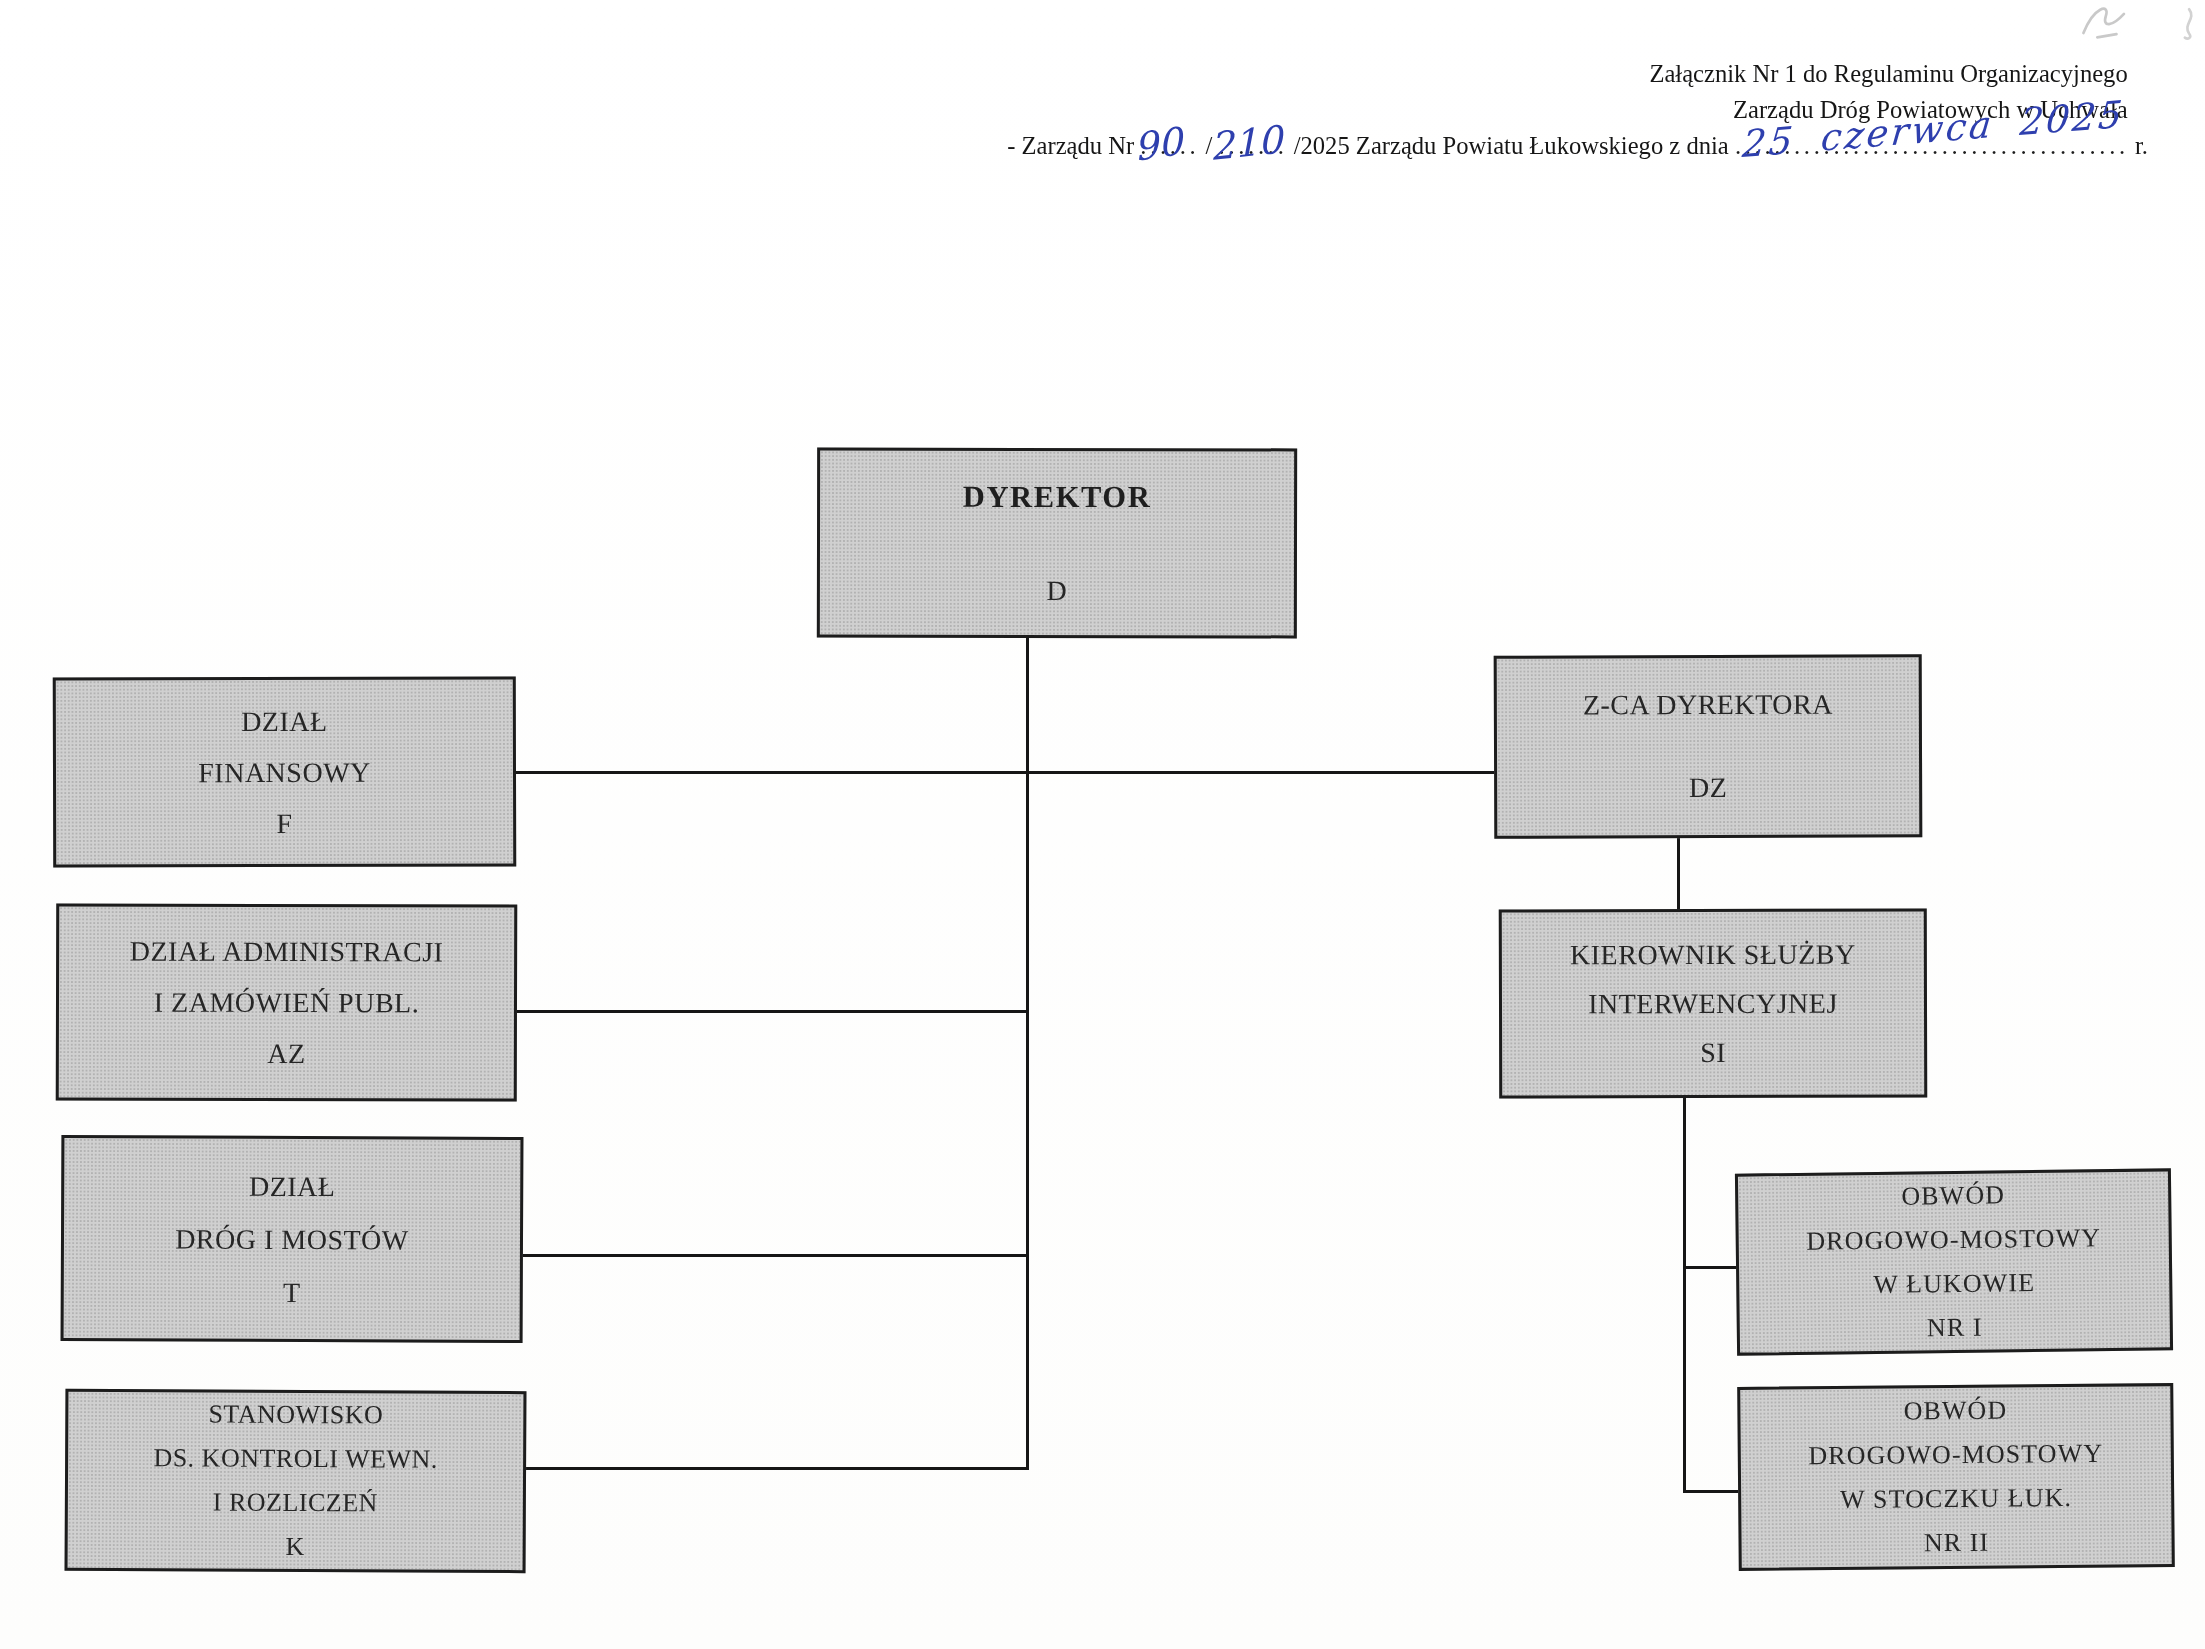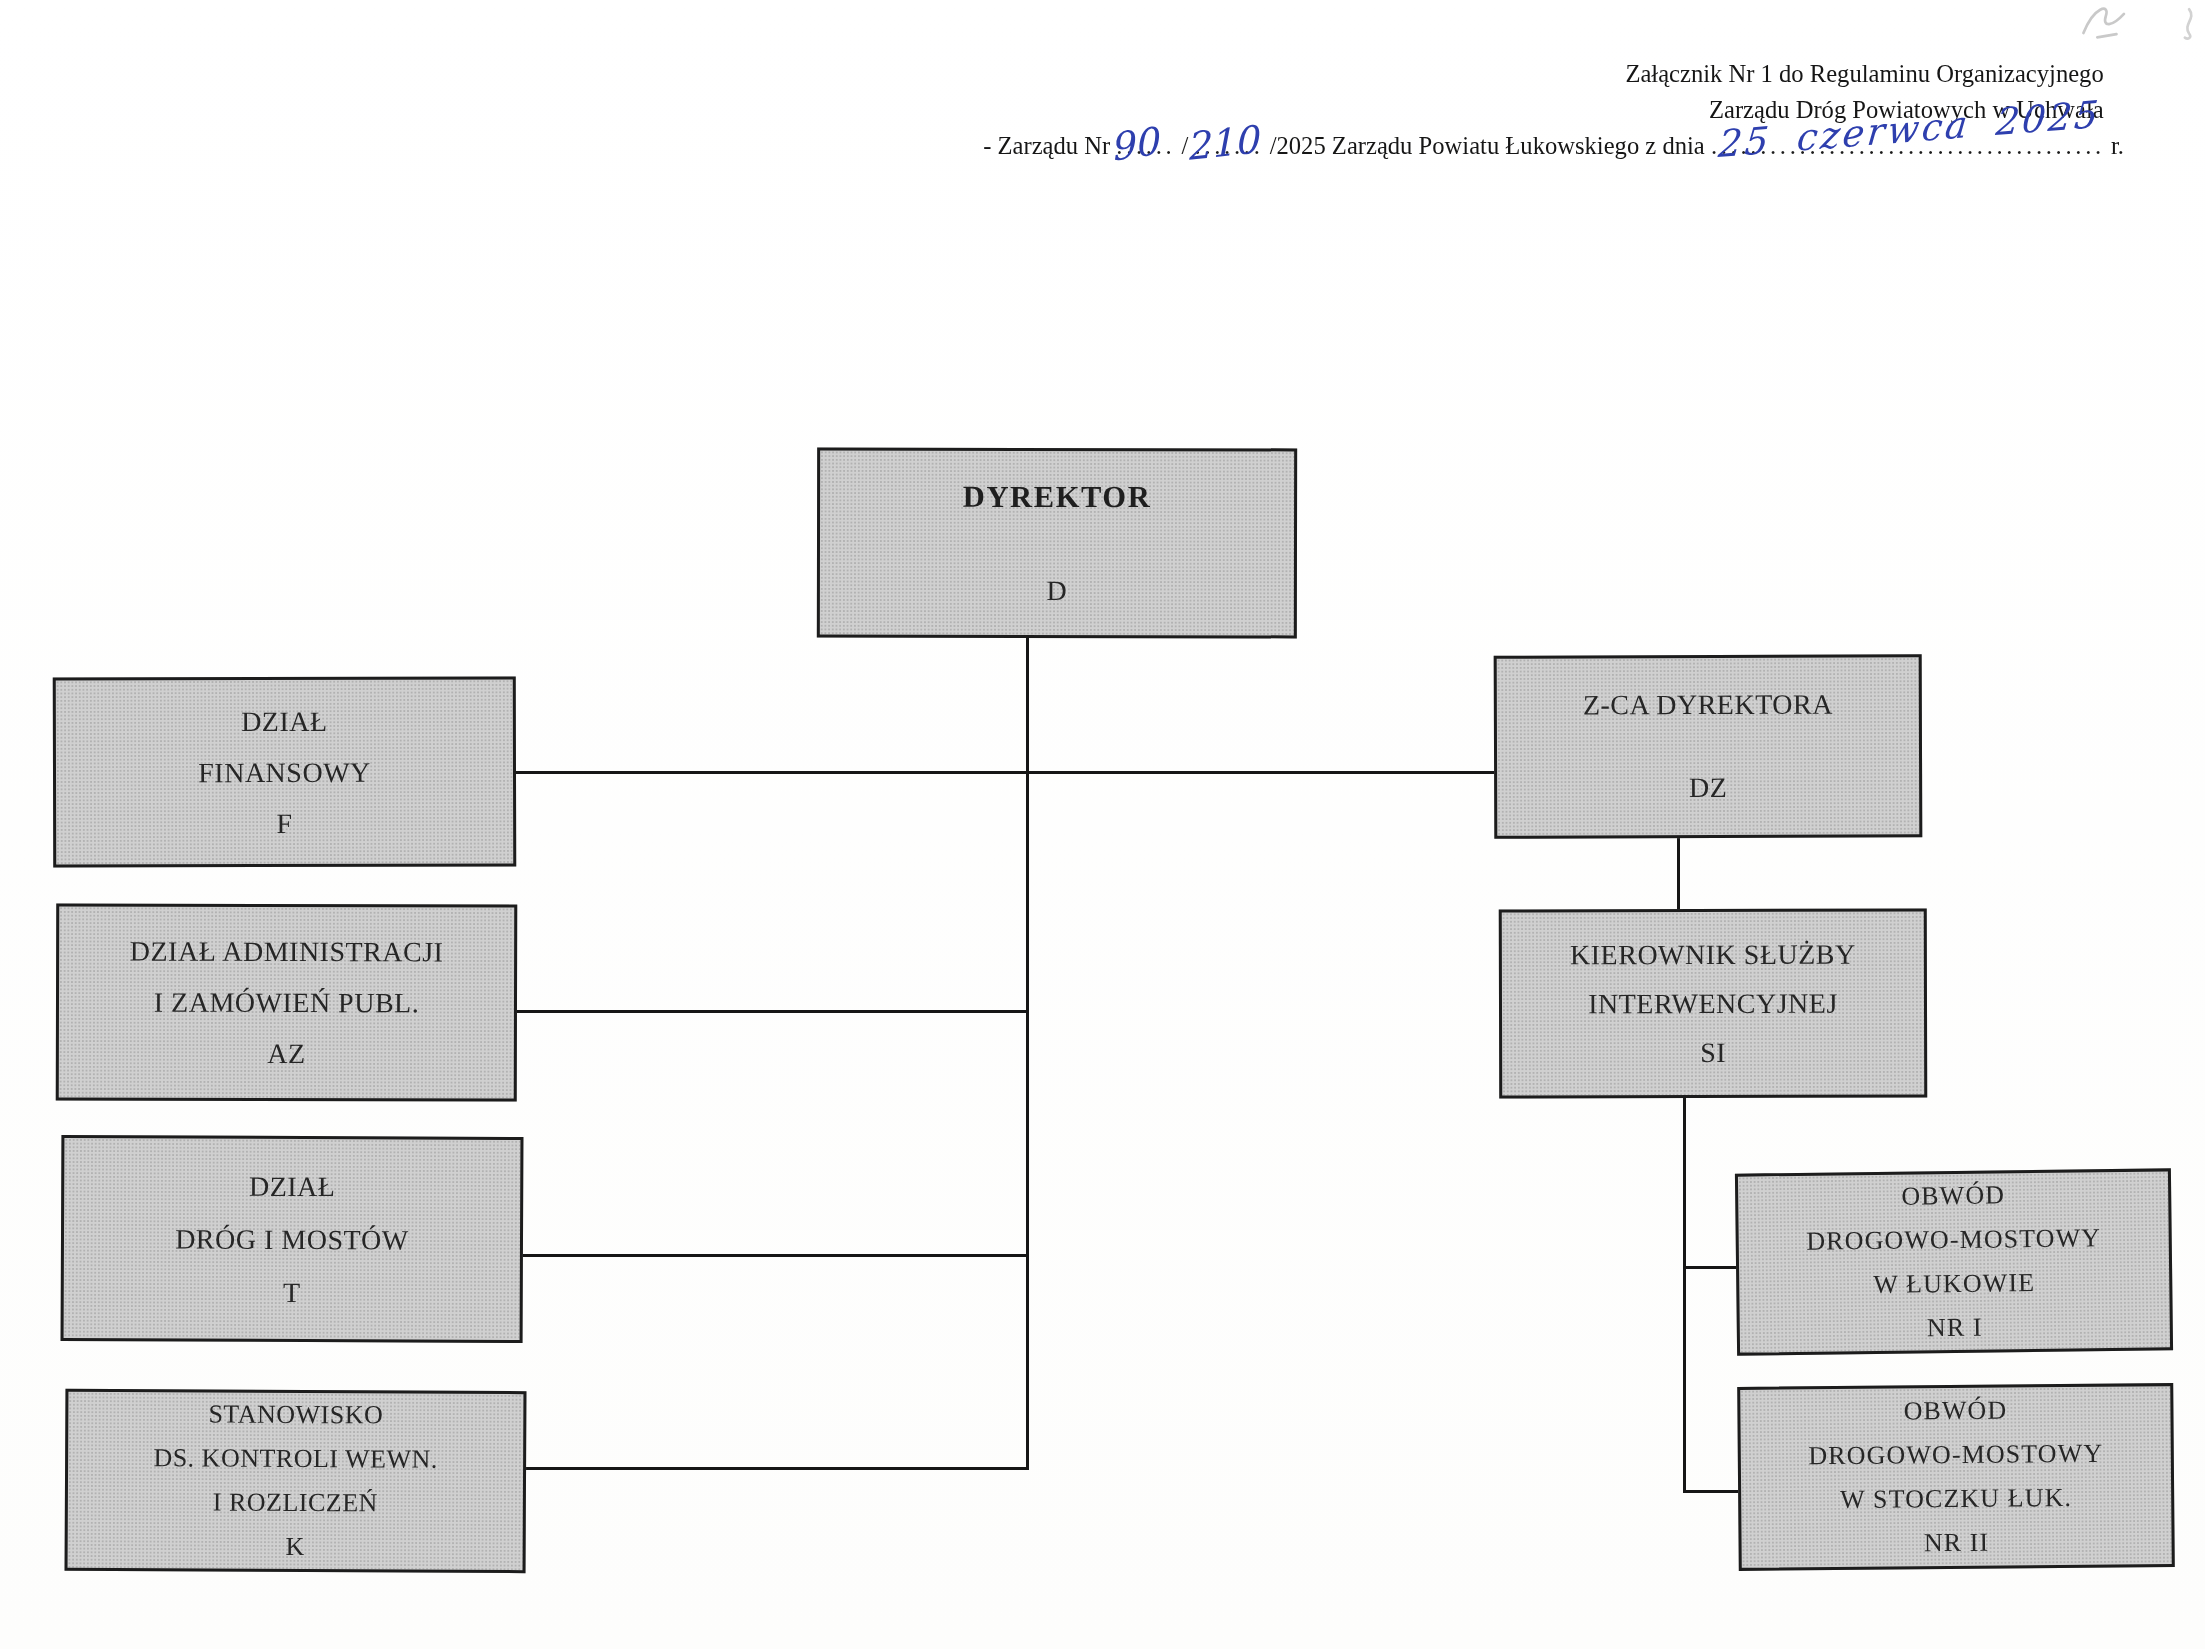--- a/index.html
+++ b/index.html
@@ -3,21 +3,21 @@
 <meta charset="utf-8">
 <style>
   html, body { margin:0; padding:0; background:#ffffff; }
   .page {
     position:relative; width:2205px; height:1649px; overflow:hidden;
     background:linear-gradient(180deg, #ffffff 0%, #fdfdfc 100%);
     font-family:"Liberation Serif", "DejaVu Serif", serif; color:#151515;
   }
 
   
-  .note { position:absolute; top:56px; right:81px; text-align:right;
+  .note { position:absolute; top:56px; right:57px; text-align:right;
           font-size:24.6px; line-height:36px; white-space:nowrap; color:#161616; }
   .note .nl12 { padding-right:20.3px; }
   .slot { position:relative; display:inline-block; }
   .slot .dots { letter-spacing:3.7px; color:#1b1b1b; }
   .hand { position:absolute; color:#2e3fae; font-style:italic;
           font-family:"DejaVu Serif", serif; white-space:nowrap; }
   .hand1 { font-size:38px; bottom:2.1px; left:-3.2px; transform:rotate(-8deg) skewX(-6deg); }
   .hand2 { font-size:38px; bottom:3.2px; left:-5.3px; transform:rotate(-6deg) skewX(-6deg); }
   .hand3 { font-size:37px; bottom:1.1px; left:6.4px; letter-spacing:2.7px; word-spacing:11.8px;
            transform:rotate(-4.5deg) skewX(-10deg); transform-origin:left bottom; }

